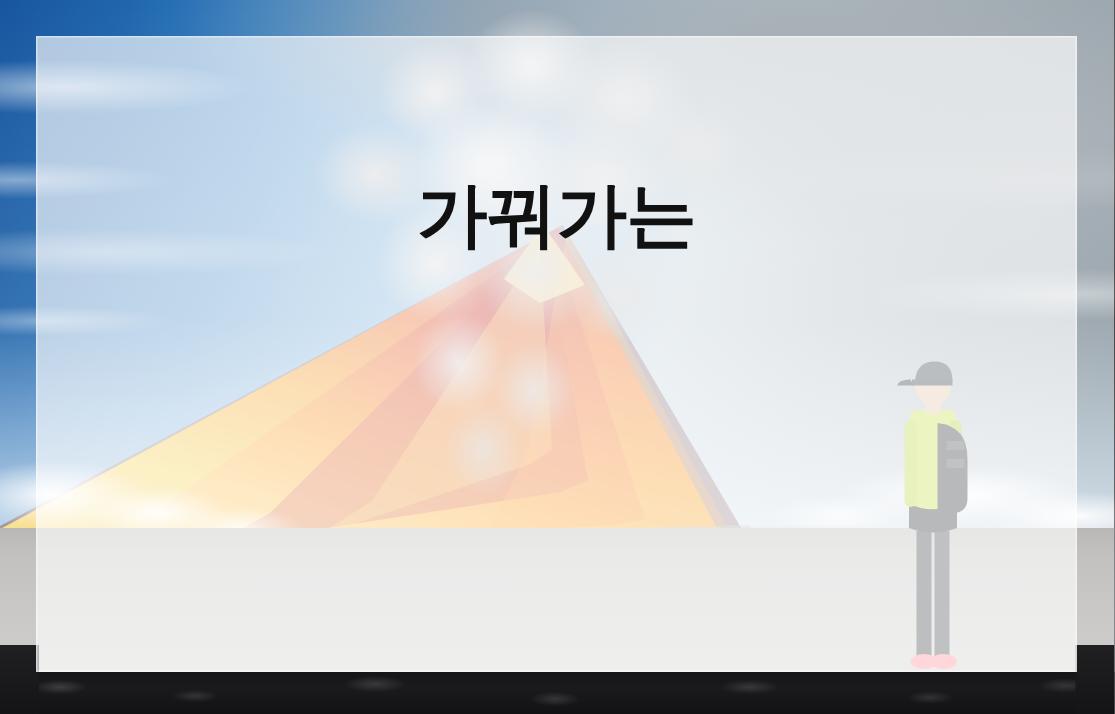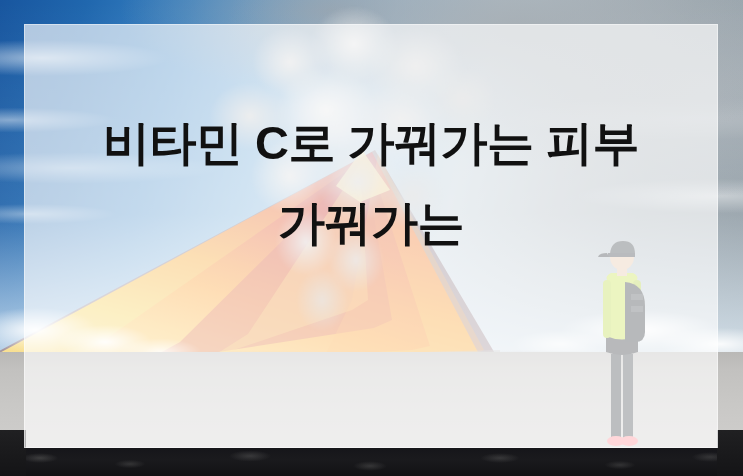--- a/index.html
+++ b/index.html
@@ -241,17 +241,16 @@
     </svg>
   </div>
 
   <div id="rock"></div>
   <div id="rockleft"></div>
   <div id="rockright"></div>
 
   <div id="card"></div>
 
   <div id="headline">
-    <div class="hl-line">비타민 C로 가꿔가는 피부</div>
     <div class="hl-line">가꿔가는</div>
   </div>
 
 </div>
 
 </body></html>

